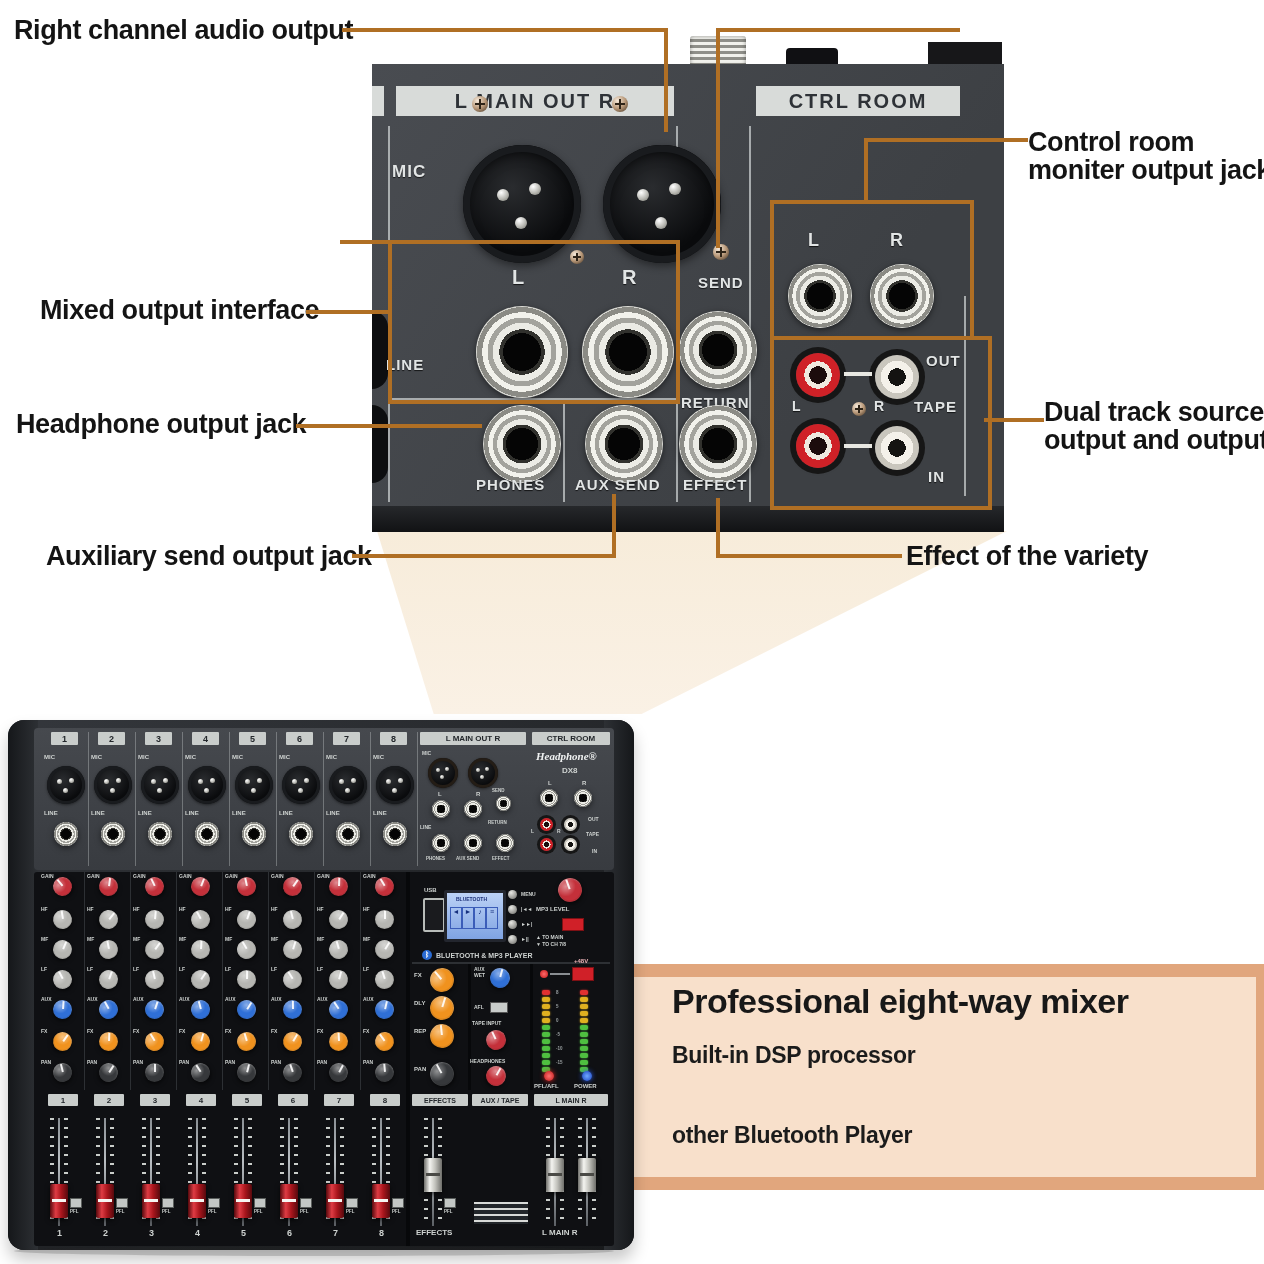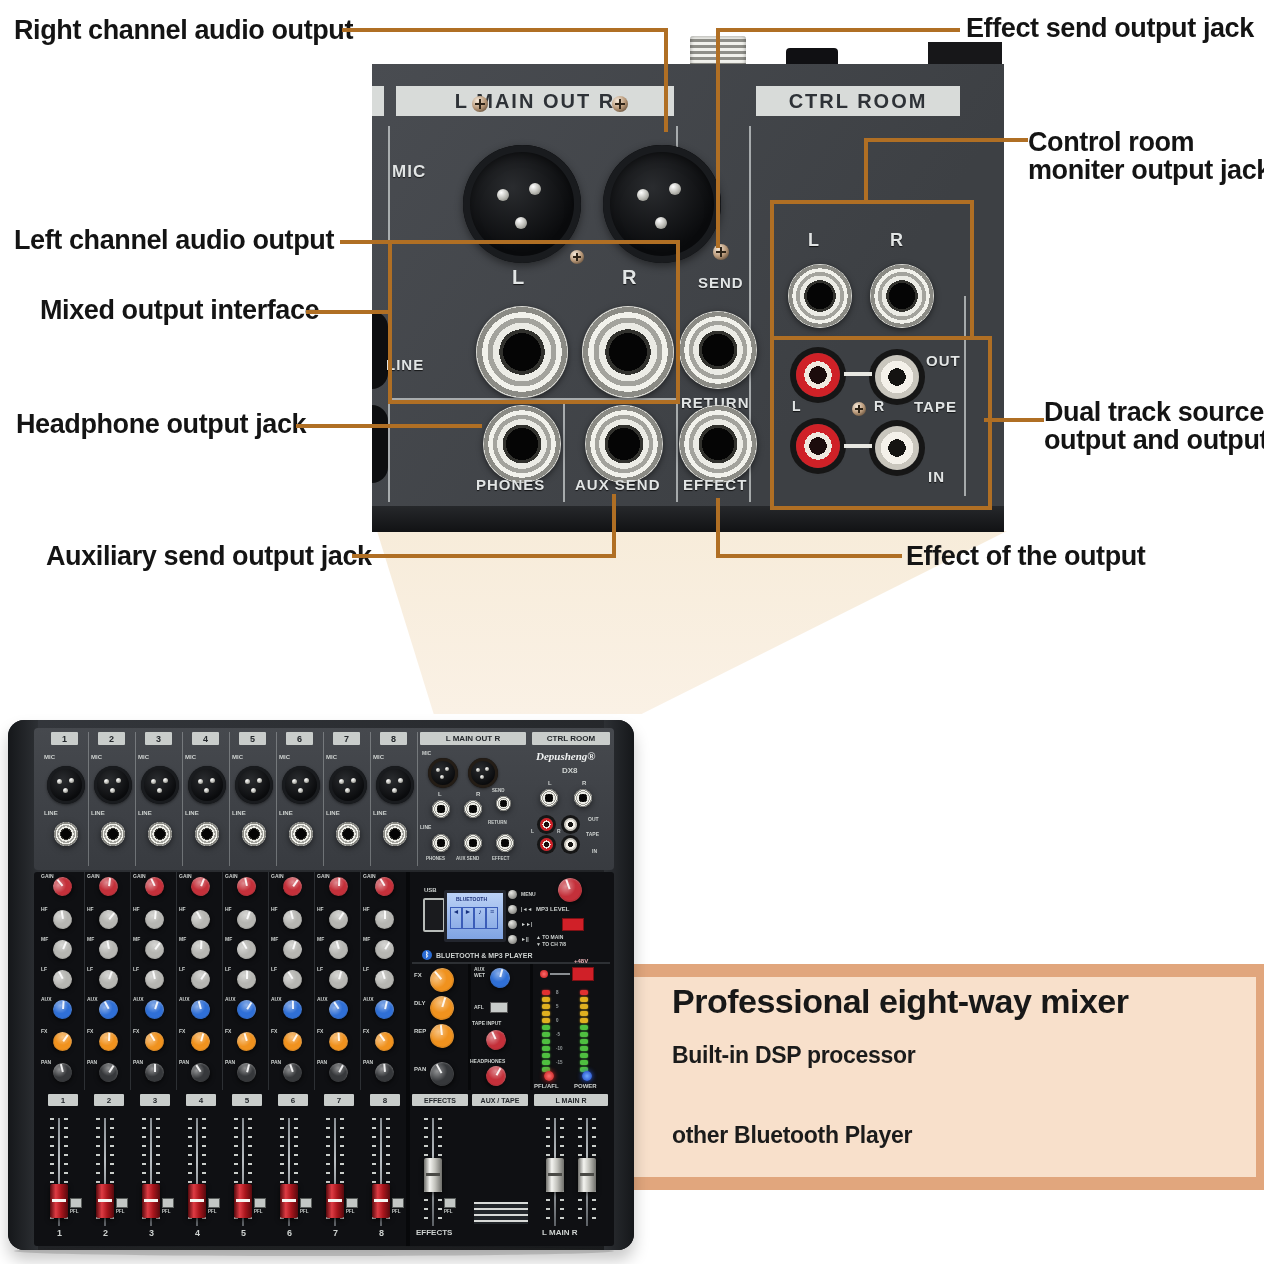--- a/index.html
+++ b/index.html
@@ -134,34 +134,32 @@
     <div class="plab" style="left:502px;top:334px;font-size:14px">R</div>
     <div class="plab" style="left:542px;top:334px;font-size:15px">TAPE</div>
     <div class="plab" style="left:556px;top:404px;font-size:15px">IN</div>
 
     <div class="obox" style="left:16px;top:176px;width:284px;height:156px"></div>
     <div class="obox" style="left:398px;top:136px;width:196px;height:132px"></div>
     <div class="obox" style="left:398px;top:272px;width:214px;height:166px"></div>
   </div>
 
   <div class="co" style="left:14px;top:16px">Right channel audio output</div>
-  <div class="co" style="left:966px;top:14px">Effect send output jack</div>
   <div class="co" style="left:1028px;top:128px">
     <div>Control room</div>
     <div>moniter output jack</div>
   </div>
-  <div class="co" style="left:14px;top:226px">Left channel audio output</div>
   <div class="co" style="left:40px;top:296px">Mixed output interface</div>
   <div class="co" style="left:16px;top:410px">Headphone output jack</div>
   <div class="co" style="left:1044px;top:398px">
     <div>Dual track source</div>
     <div>output and output</div>
   </div>
   <div class="co" style="left:46px;top:542px">Auxiliary send output jack</div>
-  <div class="co" style="left:906px;top:542px">Effect of the output</div>
+  <div class="co" style="left:906px;top:542px">Effect of the variety</div>
 
   <div class="ln" style="left:342px;top:28px;width:326px;height:4px"></div>
   <div class="ln" style="left:664px;top:28px;width:4px;height:104px"></div>
   <div class="ln" style="left:716px;top:28px;width:244px;height:4px"></div>
   <div class="ln" style="left:716px;top:28px;width:4px;height:220px"></div>
   <div class="ln" style="left:864px;top:138px;width:164px;height:4px"></div>
   <div class="ln" style="left:864px;top:138px;width:4px;height:62px"></div>
   <div class="ln" style="left:340px;top:240px;width:118px;height:4px"></div>
   <div class="ln" style="left:306px;top:310px;width:84px;height:4px"></div>
   <div class="ln" style="left:296px;top:424px;width:186px;height:4px"></div>
@@ -276,21 +274,21 @@
         <div class="jack" style="left: 462px; top: 68px; width: 15px; height: 15px;"></div>
         <div class="m" style="left: 386px; top: 96px; font-size: 5px;">LINE</div>
         <div class="m" style="left: 454px; top: 92px; font-size: 4.5px;">RETURN</div>
         <div class="jack" style="left: 398px; top: 106px; width: 18px; height: 18px;"></div>
         <div class="jack" style="left: 430px; top: 106px; width: 18px; height: 18px;"></div>
         <div class="jack" style="left: 462px; top: 106px; width: 18px; height: 18px;"></div>
         <div class="m" style="left: 392px; top: 128px; font-size: 4.5px;">PHONES</div>
         <div class="m" style="left: 422px; top: 128px; font-size: 4.5px;">AUX SEND</div>
         <div class="m" style="left: 458px; top: 128px; font-size: 4.5px;">EFFECT</div>
         <div class="tag" style="left: 498px; top: 4px; width: 78px; height: 13px; font-size: 8px;">CTRL ROOM</div>
-        <div class="m" style="left: 502px; top: 22px; font-size: 11px; font-family: &quot;Liberation Serif&quot;, serif; font-style: italic; color: rgb(240, 242, 242);">Depusheng®</div>
+        <div class="m" style="left: 502px; top: 22px; font-size: 11px; font-family: &quot;Liberation Serif&quot;, serif; font-style: italic; color: rgb(240, 242, 242);">Headphone®</div>
         <div class="m" style="left: 528px; top: 38px; font-size: 8px;">DX8</div>
         <div class="m" style="left: 514px; top: 52px; font-size: 6px;">L</div>
         <div class="m" style="left: 548px; top: 52px; font-size: 6px;">R</div>
         <div class="jack" style="left: 506px; top: 61px; width: 18px; height: 18px;"></div>
         <div class="jack" style="left: 540px; top: 61px; width: 18px; height: 18px;"></div>
         <div class="rca red" style="left: 506px; top: 90px; width: 13px; height: 13px; box-shadow: rgb(22, 22, 22) 0px 0px 0px 3px;"></div>
         <div class="rca white" style="left: 530px; top: 90px; width: 13px; height: 13px; box-shadow: rgb(22, 22, 22) 0px 0px 0px 3px;"></div>
         <div class="rca red" style="left: 506px; top: 110px; width: 13px; height: 13px; box-shadow: rgb(22, 22, 22) 0px 0px 0px 3px;"></div>
         <div class="rca white" style="left: 530px; top: 110px; width: 13px; height: 13px; box-shadow: rgb(22, 22, 22) 0px 0px 0px 3px;"></div>
         <div class="m" style="left: 554px; top: 88px; font-size: 5px;">OUT</div>

